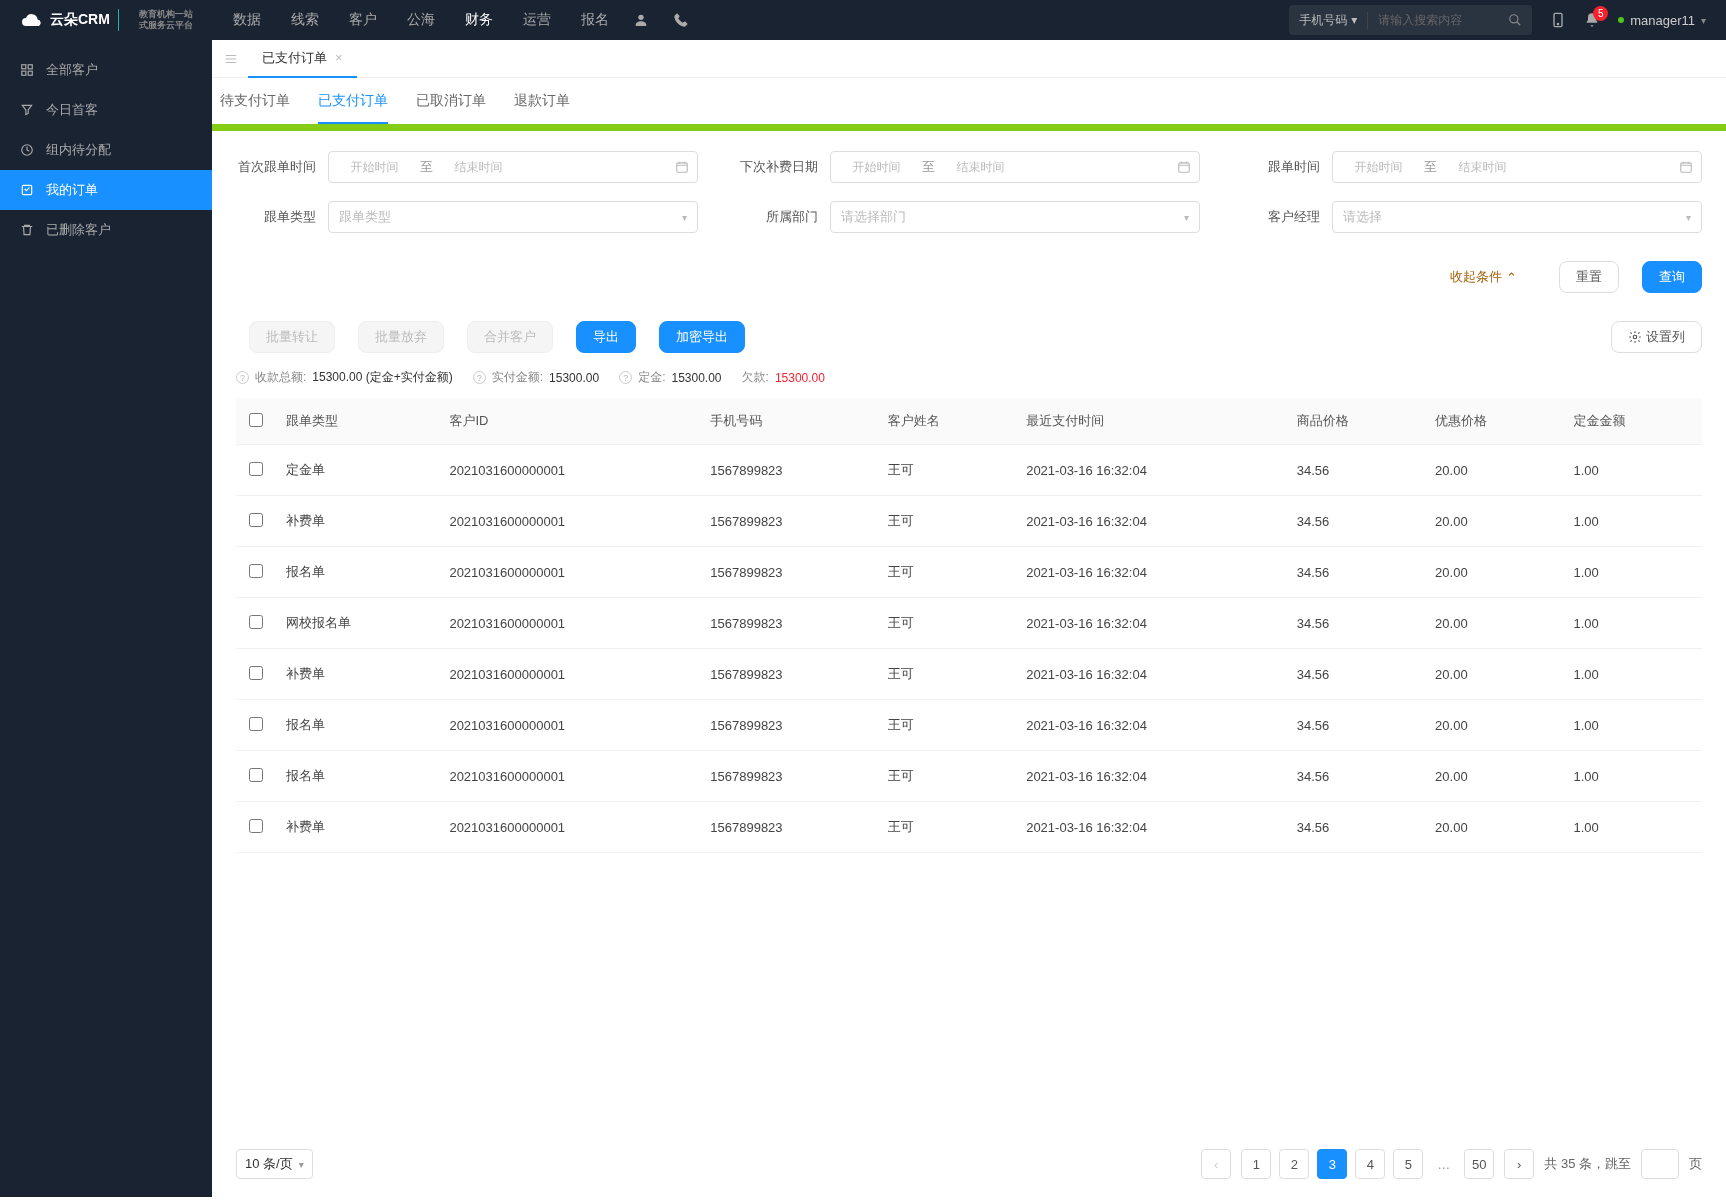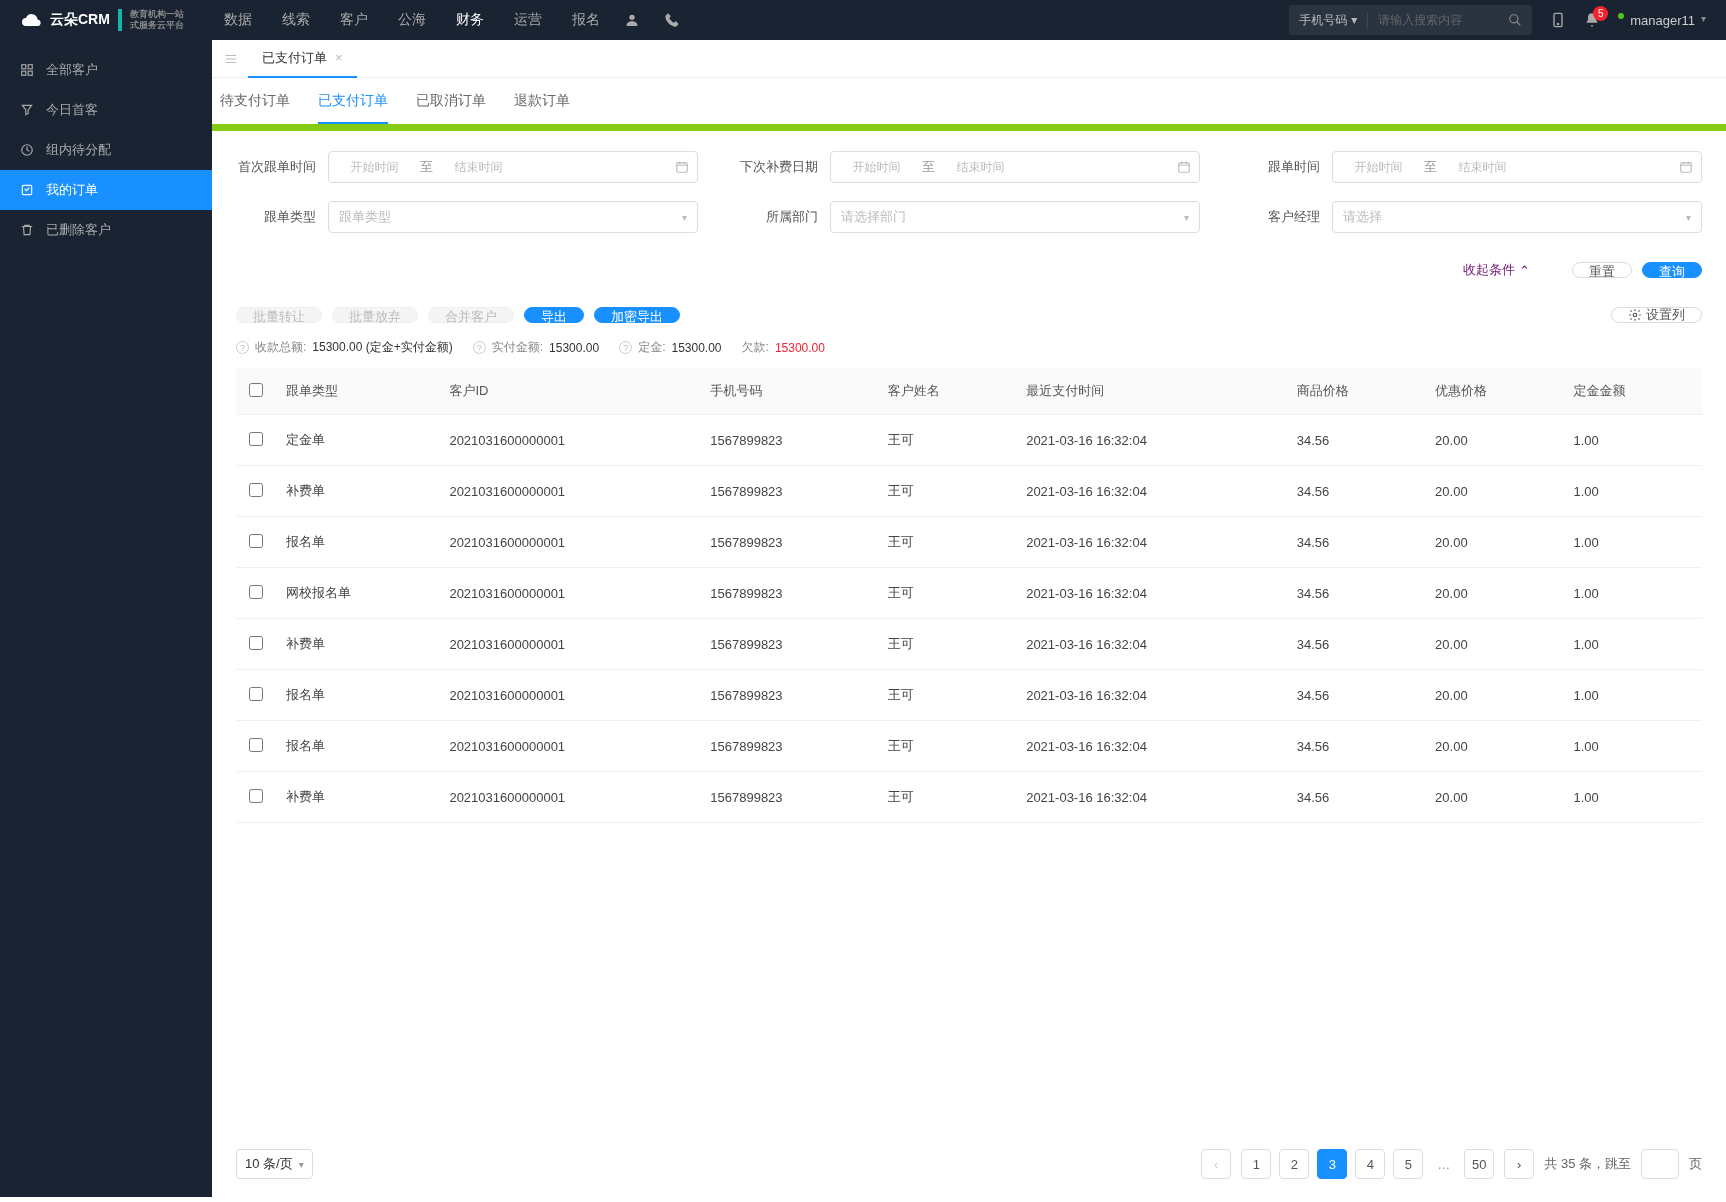--- a/index.html
+++ b/index.html
@@ -2,34 +2,34 @@
 <html><head>
 <meta charset="utf-8">
 <style>
 * { box-sizing: border-box; margin: 0; padding: 0; }
 body { font-family: -apple-system, "PingFang SC", "Microsoft YaHei", sans-serif; font-size: 13px; color: #333; background: #fff; overflow: hidden; }
 
 
 .topbar { height: 40px; background: #1a2332; display: flex; align-items: center; padding: 0 20px; color: #aaa; }
 .logo { display: flex; align-items: center; color: #fff; font-size: 14px; font-weight: bold; }
 .logo-icon { width: 24px; height: 24px; margin-right: 6px; }
-.logo-sub { font-size: 9px; color: #888; margin-left: 8px; border-left: 4px solid #14b8a6; padding-left: 8px; line-height: 1.2; }
+.logo-sub { font-size: 9px; color: #888; margin-left: 8px; border-left: 1px solid #14b8a6; padding-left: 20px; line-height: 1.2; }
 .topnav { display: flex; margin-left: 40px; gap: 30px; }
 .topnav-item { color: #aaa; cursor: pointer; font-size: 14px; }
 .topnav-item.active { color: #fff; font-weight: 500; }
 .topnav-icon { color: #aaa; cursor: pointer; font-size: 16px; }
 .top-right { margin-left: auto; display: flex; align-items: center; gap: 18px; }
 .search-wrap { display: flex; align-items: center; background: #2a3340; border-radius: 4px; height: 30px; padding: 0 10px; }
 .search-type { color: #bbb; font-size: 12px; border-right: 1px solid #444; padding-right: 10px; margin-right: 10px; display: flex; align-items: center; gap: 4px; }
 .search-input { background: transparent; border: none; outline: none; color: #ccc; width: 130px; font-size: 12px; }
 .search-input::placeholder { color: #666; }
 .search-btn { color: #888; cursor: pointer; }
 .top-icon { color: #aaa; cursor: pointer; position: relative; }
 .badge { position: absolute; top: -6px; right: -8px; background: #f5222d; color: #fff; border-radius: 50%; width: 15px; height: 15px; font-size: 10px; display: flex; align-items: center; justify-content: center; }
-.user-block { display: flex; align-items: flex-start; gap: 6px; color: #ccc; cursor: pointer; font-size: 13px; }
+.user-block { display: flex; align-items: center; gap: 6px; color: #ccc; cursor: pointer; font-size: 13px; }
 .status-dot { width: 6px; height: 6px; border-radius: 50%; background: #52c41a; }
 
 
 .layout { display: flex; height: calc(100vh - 45px); }
 .sidebar { width: 212px; background: #1a2332; padding-top: 10px; }
 .side-item { height: 40px; display: flex; align-items: center; padding: 0 20px; color: #aaa; cursor: pointer; gap: 12px; font-size: 13px; }
 .side-item.active { background: #1890ff; color: #fff; }
 .side-icon { width: 14px; height: 14px; display: inline-flex; align-items: center; justify-content: center; }
 
 
@@ -49,22 +49,22 @@
 .filter-label { width: 80px; text-align: right; color: #555; font-size: 13px; }
 .date-range { display: flex; align-items: center; border: 1px solid #ddd; border-radius: 4px; height: 32px; padding: 0 8px; flex: 1; }
 .date-input { border: none; outline: none; width: 75px; text-align: center; font-size: 12px; color: #333; }
 .date-input::placeholder { color: #bbb; }
 .date-sep { color: #999; padding: 0 8px; }
 .cal-icon { color: #bbb; margin-left: auto; }
 .select { border: 1px solid #ddd; border-radius: 4px; height: 32px; padding: 0 10px; flex: 1; display: flex; align-items: center; justify-content: space-between; color: #bbb; cursor: pointer; font-size: 13px; }
 .select .chev { color: #bbb; font-size: 10px; }
 
 .filter-actions { display: flex; justify-content: flex-end; align-items: center; gap: 10px; padding: 0 24px 16px; }
-.collapse-link { color: #701a75; cursor: pointer; display: flex; align-items: center; gap: 4px; margin-right: 32px; font-size: 13px; }
-.btn { height: 16px; padding: 0 16px; border-radius: 8px; border: 1px solid #ddd; background: #fff; cursor: pointer; font-size: 13px; color: #555; }
+.collapse-link { color: #a16207; cursor: pointer; display: flex; align-items: center; gap: 4px; margin-right: 19px; font-size: 13px; }
+.btn { height: 32px; padding: 0 16px; border-radius: 8px; border: 1px solid #ddd; background: #fff; cursor: pointer; font-size: 13px; color: #555; margin-left: 13px; }
 .btn-primary { background: #1890ff; border-color: #1890ff; color: #fff; }
 .btn-disabled { background: #f5f5f5; color: #bbb; border-color: #eee; cursor: not-allowed; }
 
 .action-bar { display: flex; align-items: center; padding: 12px 24px; gap: 10px; }
 .action-bar .spacer { flex: 1; }
 .set-col { display: flex; align-items: center; gap: 4px; }
 
 .summary-bar { display: flex; gap: 20px; padding: 4px 24px 12px; color: #888; font-size: 12px; align-items: center; }
 .summary-item { display: flex; align-items: center; gap: 6px; }
 .summary-item .val { color: #333; font-weight: 500; }

